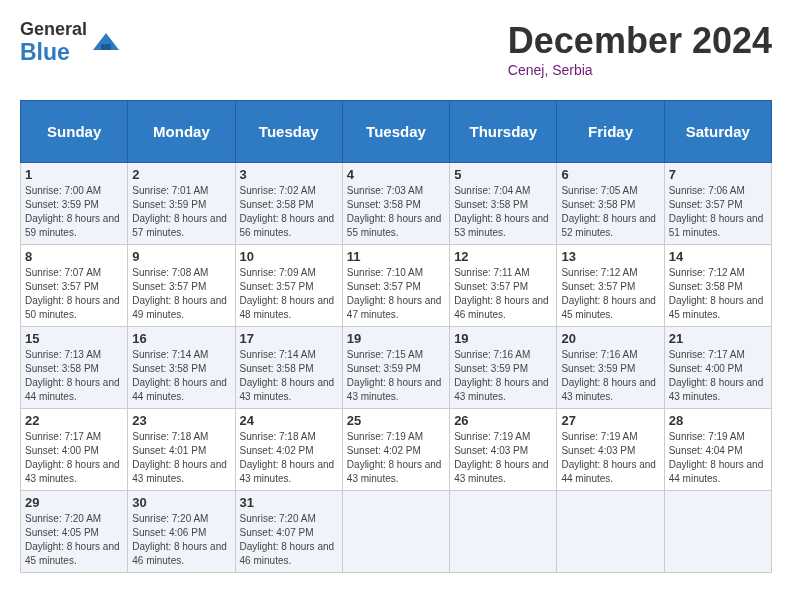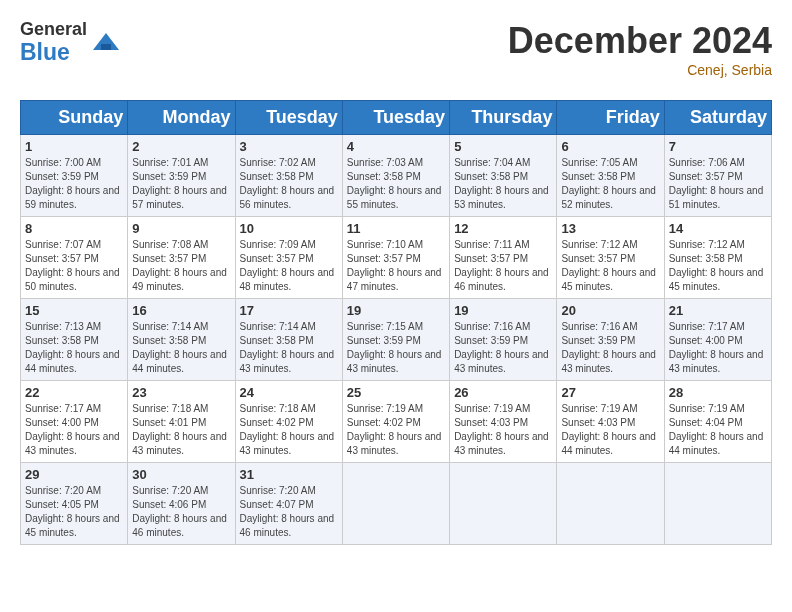--- a/index.html
+++ b/index.html
@@ -34,43 +34,43 @@
       font-size: 23px;
       font-weight: bold;
       color: #2e7bc4;
     }
     .logo-icon {
       width: 30px;
       height: 30px;
       margin-left: 4px;
     }
     .title-area {
-      text-align: right;
+      text-align: left;
     }
     .month-title {
       font-size: 36px;
       font-weight: bold;
       color: #333;
     }
     .location {
       font-size: 14px;
-      color: #a16207;
+      color: #701a75;
     }
     table {
       width: 100%;
       border-collapse: collapse;
     }
     thead tr {
       background-color: #2e7bc4;
       color: white;
     }
     thead th {
-      padding: 6px 4px;
-      text-align: right;
-      font-size: 18px;
+      padding: 22px 4px;
+      text-align: center;
+      font-size: 15px;
       font-weight: bold;
       border: 1px solid #2060a0;
     }
     tbody tr {
       vertical-align: top;
     }
     tbody tr:nth-child(odd) {
       background-color: #f0f4fa;
     }
     tbody tr:nth-child(even) {

